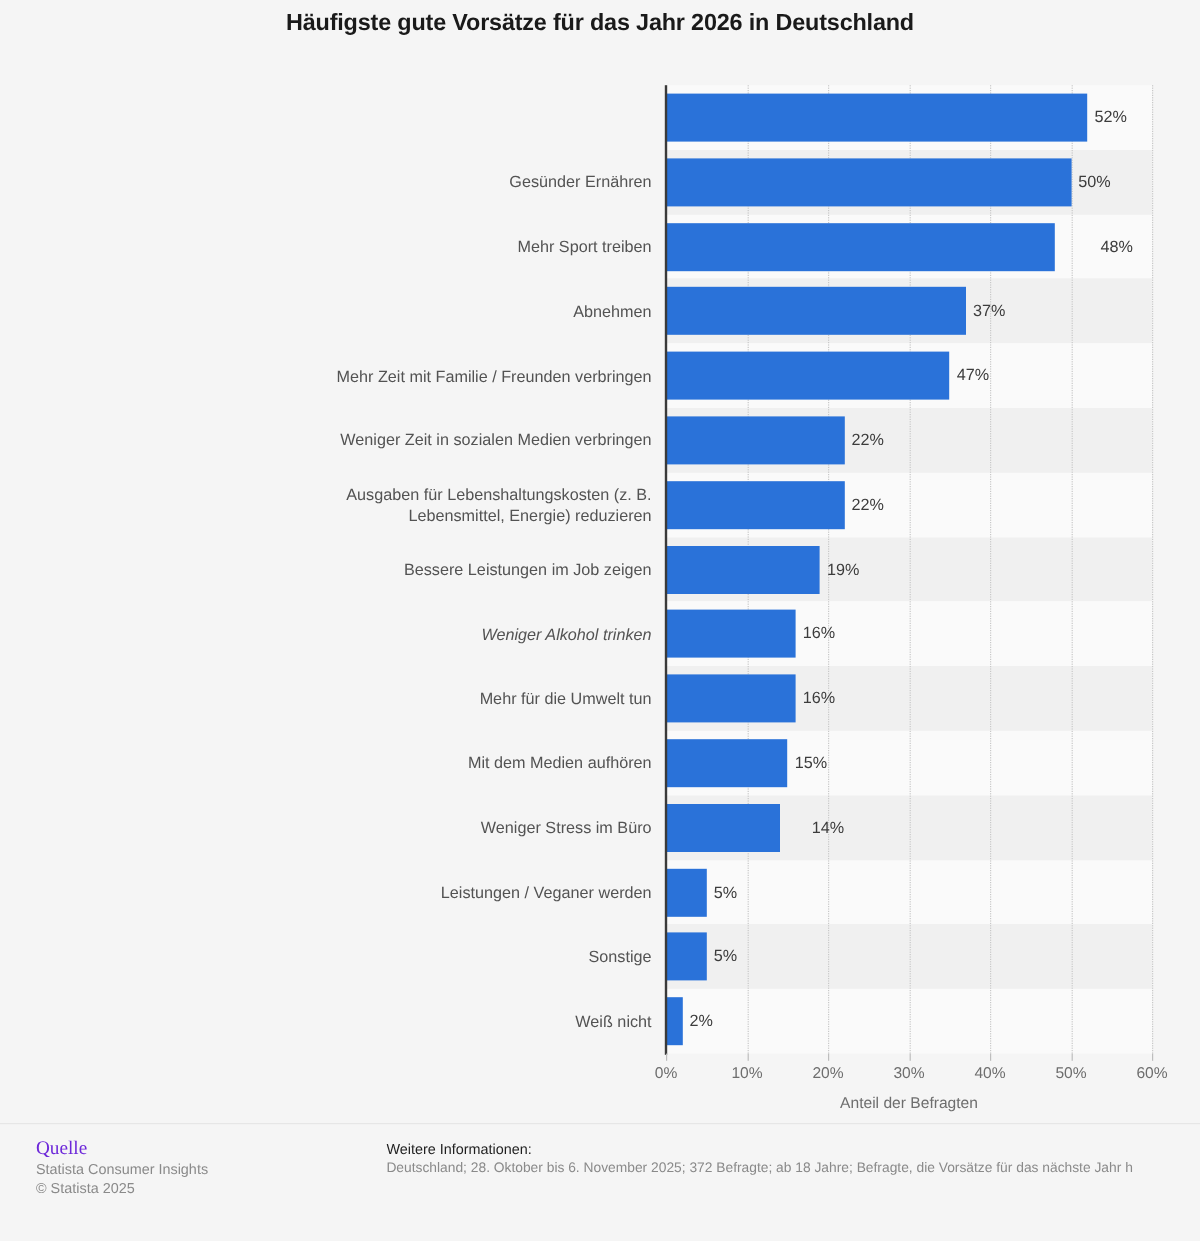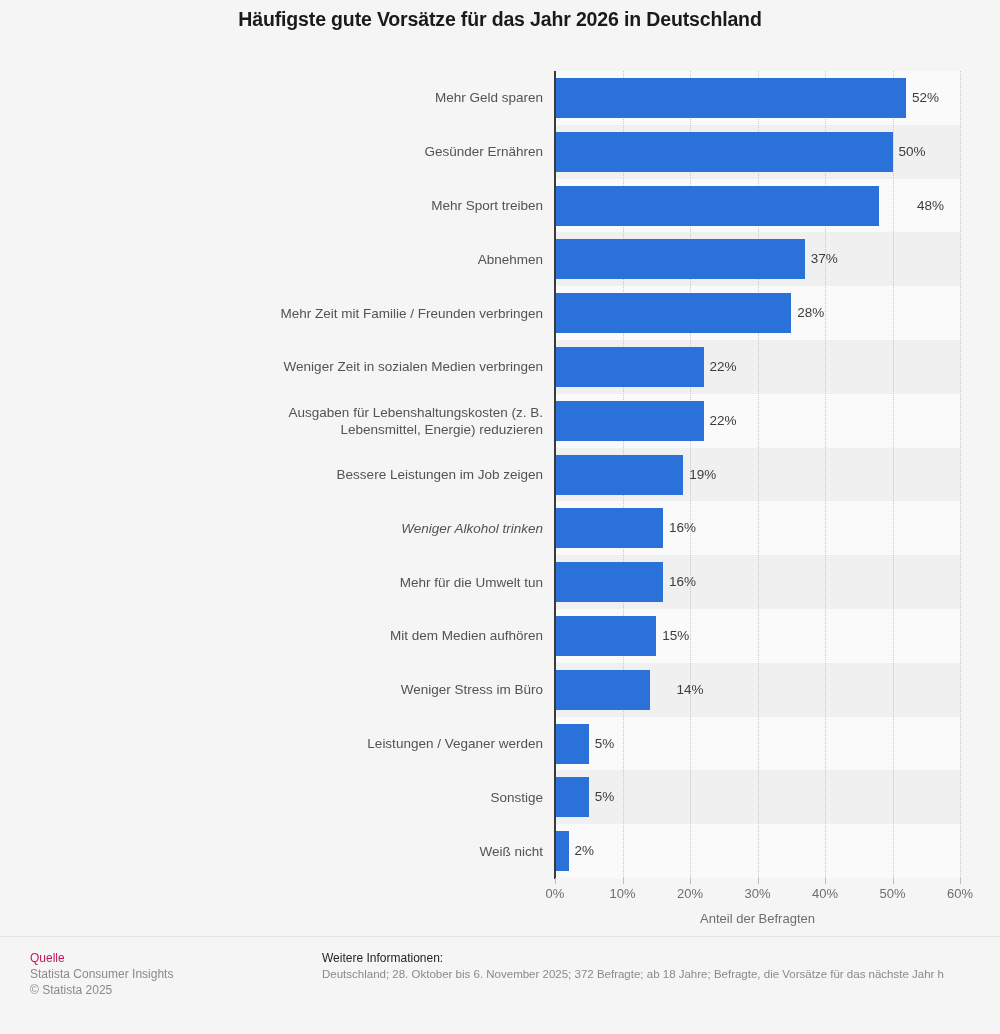--- a/index.html
+++ b/index.html
@@ -165,23 +165,24 @@
     height: 97px;
     background: #f5f5f5;
   }
   #source-block {
     position: absolute;
     left: 30px;
     top: 13px;
     width: 270px;
   }
   #source-title {
-    font-size: 12px;
-    color: #be185d;
+    font-size: 16px;
+    color: #6d28d9;
     line-height: 16px;
+    font-family: Liberation Serif, serif;
   }
   #source-name, #source-copyright {
     font-size: 12px;
     color: #8a8a8a;
     line-height: 16px;
   }
   #info-block {
     position: absolute;
     left: 322px;
     top: 13px;
@@ -236,21 +237,21 @@
     <div id="bars">
         <div class="bar" style="top: 6.9px; width: 351px; background: rgb(42, 114, 217);"></div>
         <div class="bar-value" style="top: 6.9px; left: 351px;">52%</div>
         <div class="bar" style="top: 60.7px; width: 337.5px; background: rgb(42, 114, 217);"></div>
         <div class="bar-value" style="top: 60.7px; left: 337.5px;">50%</div>
         <div class="bar" style="top: 114.5px; width: 324px; background: rgb(42, 114, 217);"></div>
         <div class="bar-value" style="top: 114.5px; left: 324px; margin-left: 32px;">48%</div>
         <div class="bar" style="top: 168.3px; width: 249.75px; background: rgb(42, 114, 217);"></div>
         <div class="bar-value" style="top: 168.3px; left: 249.75px;">37%</div>
         <div class="bar" style="top: 222.1px; width: 236.25px; background: rgb(42, 114, 217);"></div>
-        <div class="bar-value" style="top: 222.1px; left: 236.25px;">28%</div>
+        <div class="bar-value" style="top: 222.1px; left: 236.25px;">47%</div>
         <div class="bar" style="top: 275.9px; width: 148.5px; background: rgb(42, 114, 217);"></div>
         <div class="bar-value" style="top: 275.9px; left: 148.5px;">22%</div>
         <div class="bar" style="top: 329.7px; width: 148.5px; background: rgb(42, 114, 217);"></div>
         <div class="bar-value" style="top: 329.7px; left: 148.5px;">22%</div>
         <div class="bar" style="top: 383.5px; width: 128.25px; background: rgb(42, 114, 217);"></div>
         <div class="bar-value" style="top: 383.5px; left: 128.25px;">19%</div>
         <div class="bar" style="top: 437.3px; width: 108px; background: rgb(42, 114, 217);"></div>
         <div class="bar-value" style="top: 437.3px; left: 108px;">16%</div>
         <div class="bar" style="top: 491.1px; width: 108px; background: rgb(42, 114, 217);"></div>
         <div class="bar-value" style="top: 491.1px; left: 108px;">16%</div>
@@ -263,21 +264,20 @@
         <div class="bar" style="top: 706.3px; width: 33.75px; background: rgb(42, 114, 217);"></div>
         <div class="bar-value" style="top: 706.3px; left: 33.75px;">5%</div>
         <div class="bar" style="top: 760.1px; width: 13.5px; background: rgb(42, 114, 217);"></div>
         <div class="bar-value" style="top: 760.1px; left: 13.5px;">2%</div>
       </div>
   </div>
 
   <div id="y-axis-line"></div>
 
   <div id="cat-labels">
-      <div class="cat-label" style="top: 89.4px;">Mehr Geld sparen</div>
       <div class="cat-label" style="top: 143.2px;">Gesünder Ernähren</div>
       <div class="cat-label" style="top: 197px;">Mehr Sport treiben</div>
       <div class="cat-label" style="top: 250.8px;">Abnehmen</div>
       <div class="cat-label" style="top: 304.6px;">Mehr Zeit mit Familie / Freunden verbringen</div>
       <div class="cat-label" style="top: 358.4px;">Weniger Zeit in sozialen Medien verbringen</div>
       <div class="cat-label" style="top: 403.7px;">Ausgaben für Lebenshaltungskosten (z. B.
 Lebensmittel, Energie) reduzieren</div>
       <div class="cat-label" style="top: 466px;">Bessere Leistungen im Job zeigen</div>
       <div class="cat-label" style="top: 519.8px; font-style: italic;">Weniger Alkohol trinken</div>
       <div class="cat-label" style="top: 573.6px;">Mehr für die Umwelt tun</div>

